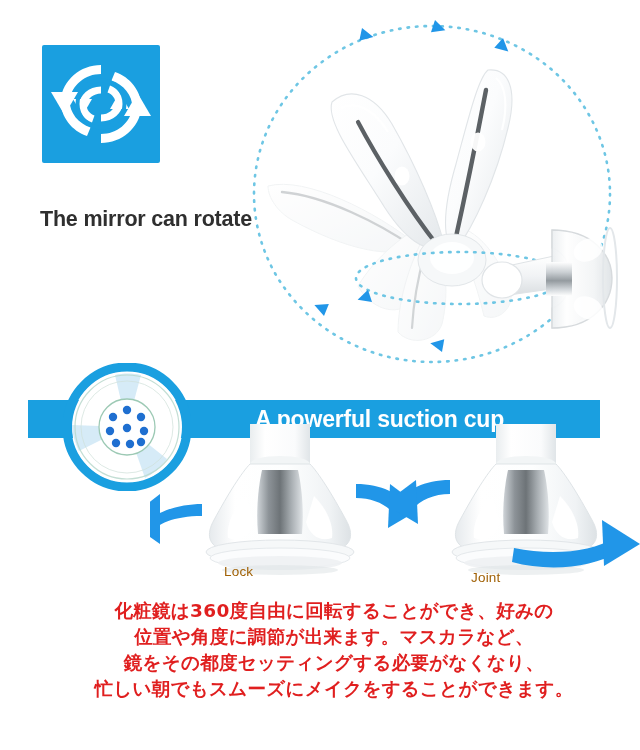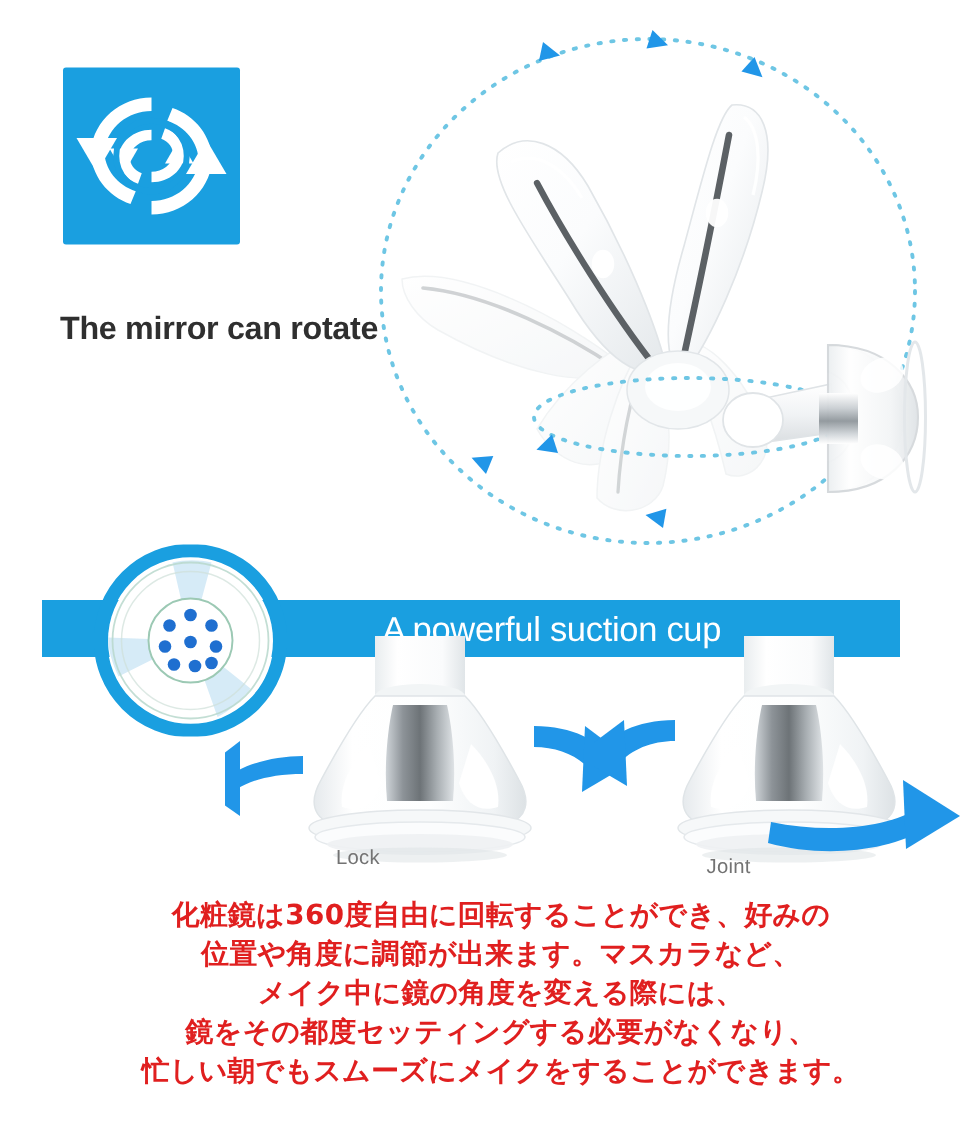--- a/index.html
+++ b/index.html
@@ -75,21 +75,21 @@
     left: 28px; top: 28px;
     width: 572px; height: 38px;
     background: var(--brand, #1a9fe0);
   }
   #suction-banner-text {
     position: absolute;
     left: 255px; top: 29px;
     width: 330px; height: 24px;
     line-height: 36px;
     font-size: 23px;
-    font-weight: normal;
+    font-weight: bold;
     color: #ffffff;
     letter-spacing: -0.2px;
     white-space: nowrap;
   }
 
   
   #suction-badge {
     position: absolute;
     left: 63px; top: 363px;
     width: 128px; height: 128px;
@@ -98,21 +98,21 @@
 
   
   .cup-unit { position: absolute; }
   .cup-unit svg { display: block; }
   #cup-lock   { left: 150px; top: 52px;  width: 260px; height: 160px; }
   #cup-loosen { left: 398px; top: 44px;  width: 260px; height: 168px; }
 
   .cup-caption {
     position: absolute;
     font-size: 13.5px;
-    color: #737373;
+    color: #a16207;
     letter-spacing: 0.2px;
     white-space: nowrap;
   }
   #caption-lock   { left: 224px; top: 192px; }
   #caption-loosen { left: 471px; top: 198px; }
 
   
   #section-copy {
     position: absolute;
     left: 0; top: 592px;
@@ -469,16 +469,15 @@
     </g>
   </svg>
 </div>
 
 <div class="cup-caption" id="caption-lock" style="left:224px; top:564px;">Lock</div>
 <div class="cup-caption" id="caption-loosen" style="left:471px; top:570px;">Joint</div>
 
 <div id="section-copy">
   <span class="jp-line">化粧鏡は360度自由に回転することができ、好みの</span>
   <span class="jp-line">位置や角度に調節が出来ます。マスカラなど、</span>
-  <span class="jp-line">メイク中に鏡の角度を変える際には、</span>
   <span class="jp-line">鏡をその都度セッティングする必要がなくなり、</span>
   <span class="jp-line">忙しい朝でもスムーズにメイクをすることができます。</span>
 </div>
 
 </body></html>

